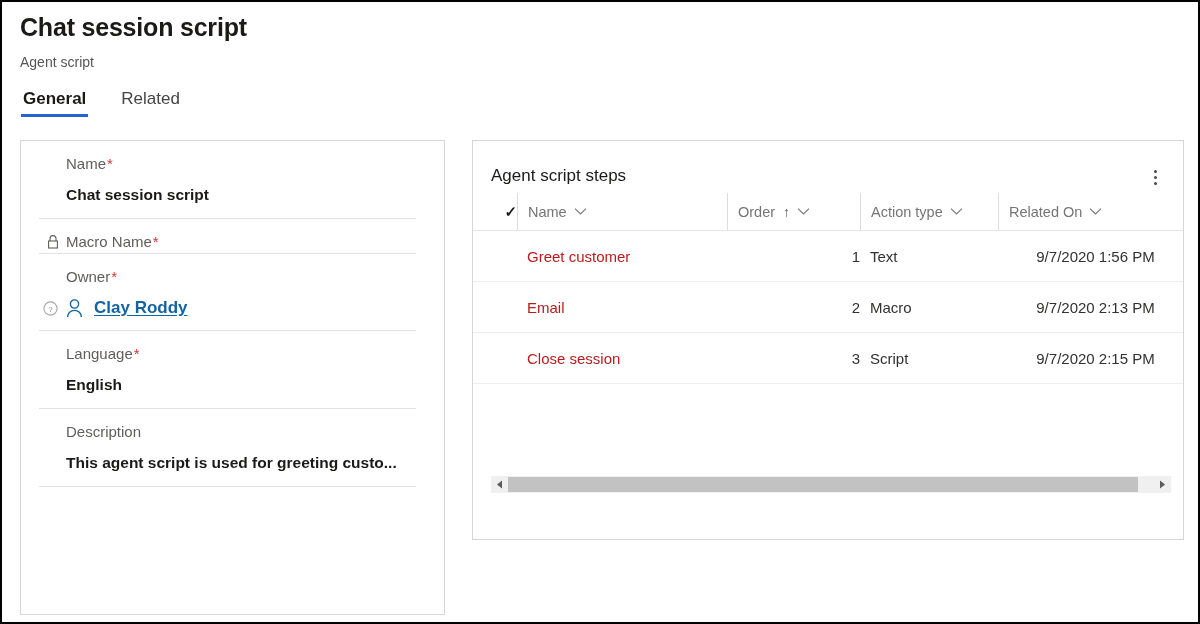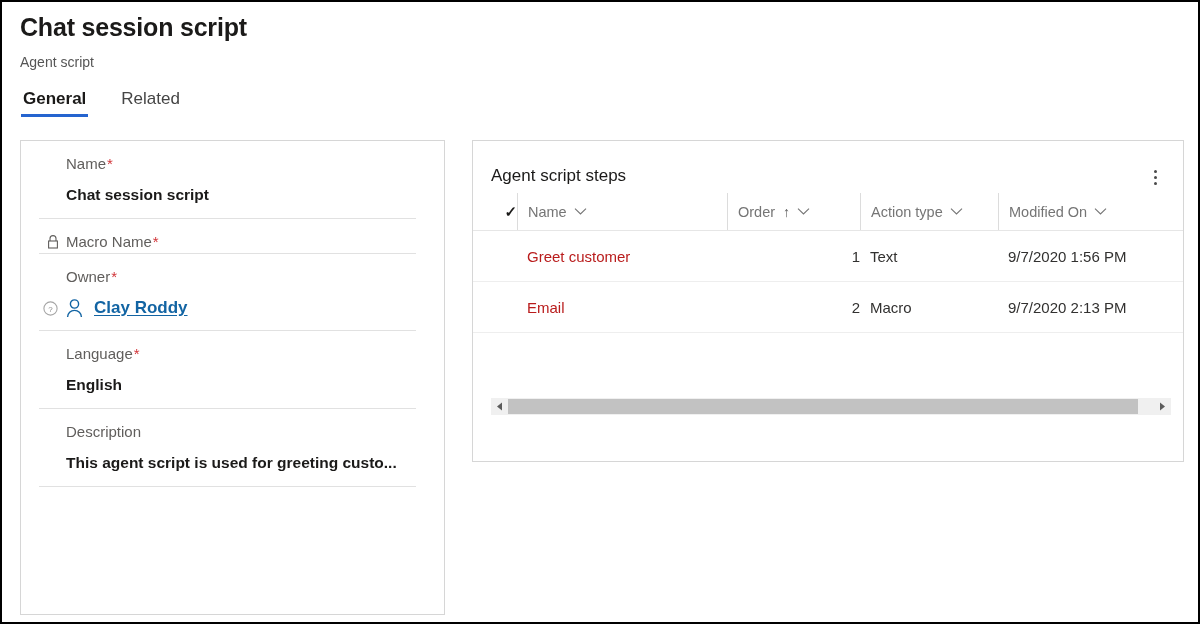--- a/index.html
+++ b/index.html
@@ -155,21 +155,21 @@
     cursor: pointer;
     white-space: nowrap;
   }
 
   
   #grid-panel {
     position: absolute;
     left: 470px;
     top: 138px;
     width: 712px;
-    height: 322px;
+    height: 400px;
     box-sizing: border-box;
     border: 1px solid #d6d6d6;
     background: #ffffff;
   }
   #grid-header {
     position: relative;
     height: 52px;
   }
   #grid-title {
     position: absolute;
@@ -262,21 +262,21 @@
     overflow: hidden;
   }
   table.grid tr:last-child td { border-bottom: 1px solid #eeeeee; }
   td.cell-check { padding: 0; }
   td.cell-name a {
     color: #b91c1c;
     text-decoration: none;
     cursor: pointer;
   }
   td.cell-order { text-align: right; padding-right: 20px; padding-left: 0; }
-  td.cell-modified { text-align: left; padding-right: 20px; padding-left: 0; }
+  td.cell-modified { text-align: center; padding-right: 20px; padding-left: 0; }
 
   
   #grid-scrollbar {
     position: absolute;
     left: 18px;
     right: 12px;
     bottom: 46px;
     height: 17px;
     background: #f0f0f0;
     display: flex;
@@ -435,21 +435,21 @@
               <span>Action type</span>
               <span class="chev">
                 <svg width="13" height="9" viewBox="0 0 13 9">
                     <path d="M1 1.6 L6.5 7 L12 1.6" fill="none" stroke="#757575" stroke-width="1.1"></path>
                   </svg>
               </span>
             </div>
           </th>
           <th class="col-modified has-divider">
             <div class="th-inner">
-              <span>Modified On</span>
+              <span>Related On</span>
               <span class="chev">
                 <svg width="13" height="9" viewBox="0 0 13 9">
                     <path d="M1 1.6 L6.5 7 L12 1.6" fill="none" stroke="#757575" stroke-width="1.1"></path>
                   </svg>
               </span>
             </div>
           </th>
         </tr>
       </thead>
       <tbody>
@@ -464,20 +464,29 @@
         </tr>
         <tr>
           <td class="cell-check"></td>
           <td class="cell-name">
             <a>Email</a>
           </td>
           <td class="cell-order">2</td>
           <td class="cell-action">Macro</td>
           <td class="cell-modified">9/7/2020 2:13 PM</td>
         </tr>
+        <tr>
+          <td class="cell-check"></td>
+          <td class="cell-name">
+            <a>Close session</a>
+          </td>
+          <td class="cell-order">3</td>
+          <td class="cell-action">Script</td>
+          <td class="cell-modified">9/7/2020 2:15 PM</td>
+        </tr>
       </tbody>
     </table>
 
     <div id="grid-scrollbar">
       <div class="sb-arrow">
         <svg width="7" height="9" viewBox="0 0 7 9">
             <path d="M6 0.5 L1 4.5 L6 8.5 Z" fill="#5c5c5c"></path>
           </svg>
       </div>
       <div class="sb-track">

